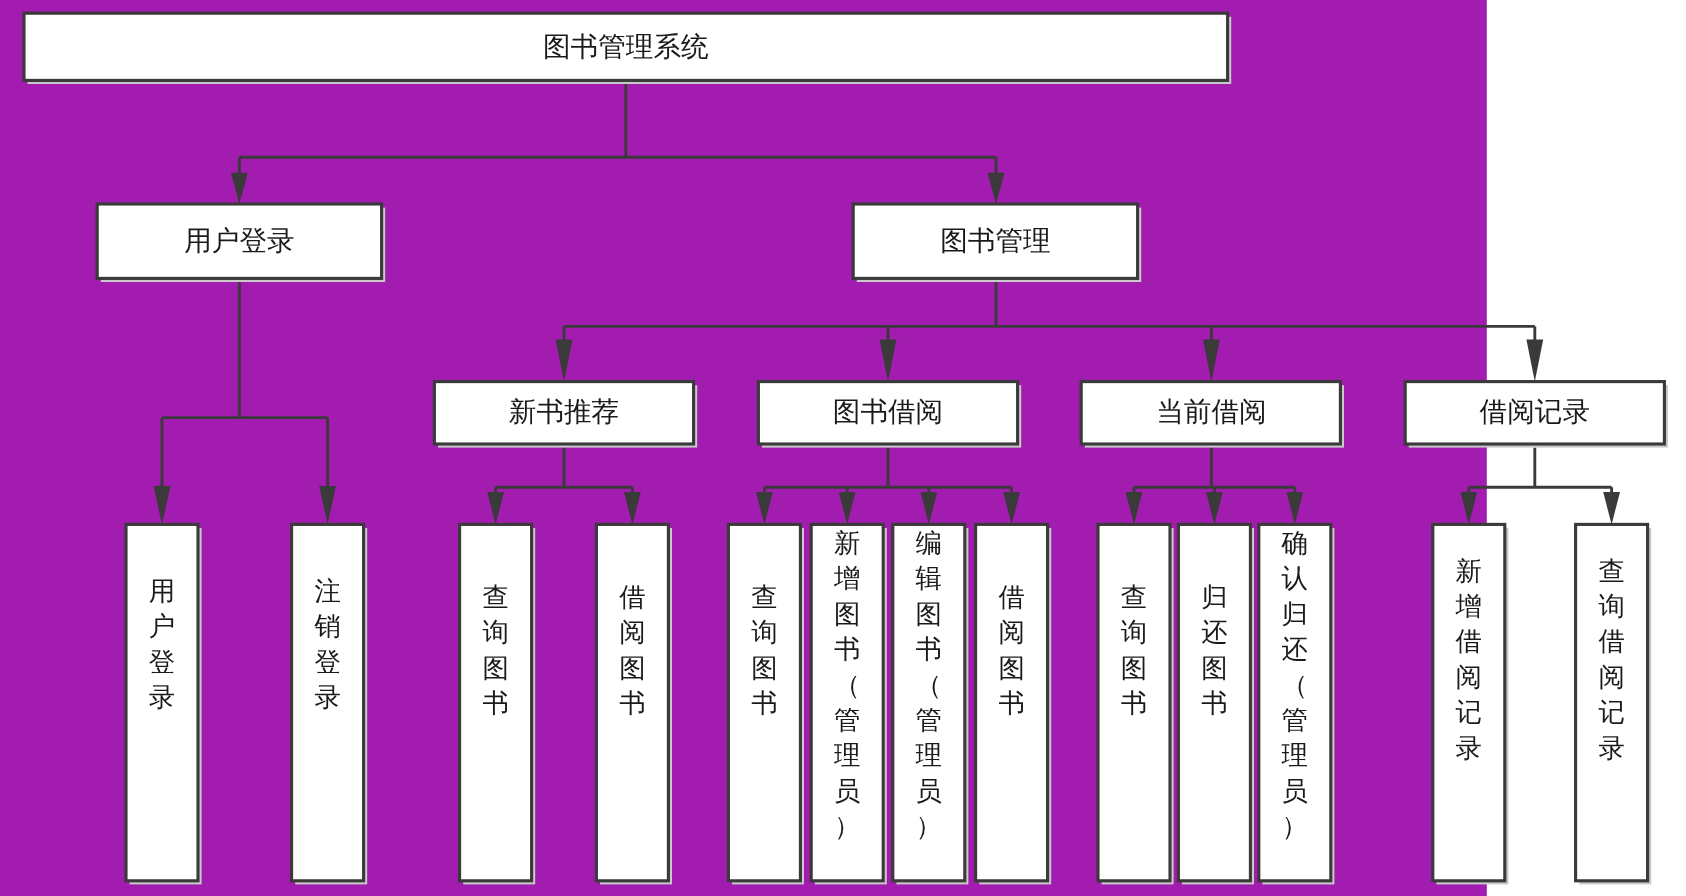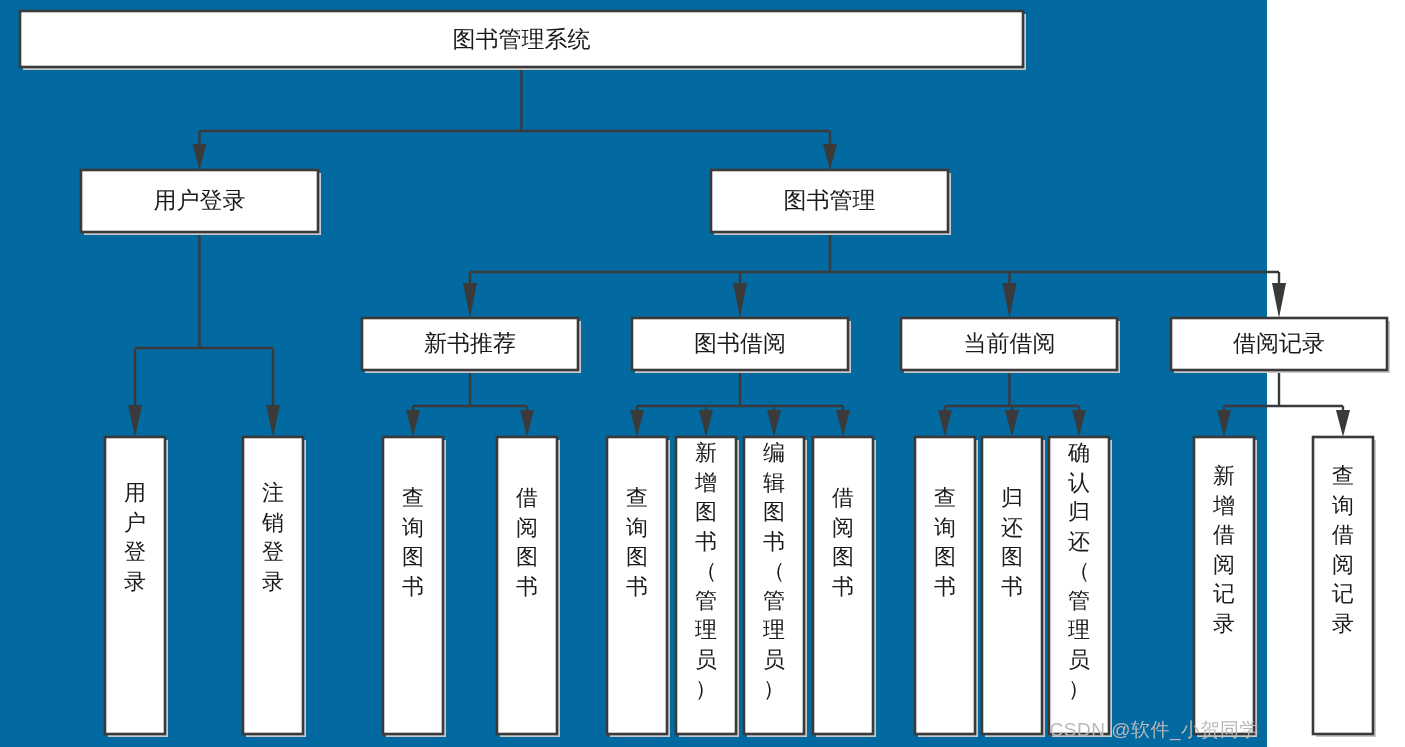--- a/index.html
+++ b/index.html
@@ -10,22 +10,21 @@
   body {
     width: 1405px;
     height: 747px;
     font-family: "Liberation Sans", "DejaVu Sans", sans-serif;
     overflow: hidden;
   }
   #diagram-root {
     position: relative;
     width: 1239px;
     height: 747px;
-    background: #0369a1;
-    padding-left: 28px;
+    background: #a21caf;
   }
   svg#flow-svg {
     position: absolute;
     top: 0;
     left: 0;
     width: 1405px;
     height: 747px;
     display: block;
   }
   .node-box {
@@ -258,15 +257,14 @@
     </g>
 
     <g>
       <rect class="node-shadow" x="1316" y="440" width="60" height="297"></rect>
       <rect class="node-box" x="1313" y="437" width="60" height="297"></rect>
       <text class="node-label-v" x="1343" y="483"><tspan x="1343" y="483">查</tspan><tspan x="1343" y="512.5">询</tspan><tspan x="1343" y="542">借</tspan><tspan x="1343" y="571.5">阅</tspan><tspan x="1343" y="601">记</tspan><tspan x="1343" y="630.5">录</tspan></text>
     </g>
 
   </svg>
 
-  <div class="watermark-text">CSDN @软件_小贺同学</div>
 
 </div>
 
 </body></html>

